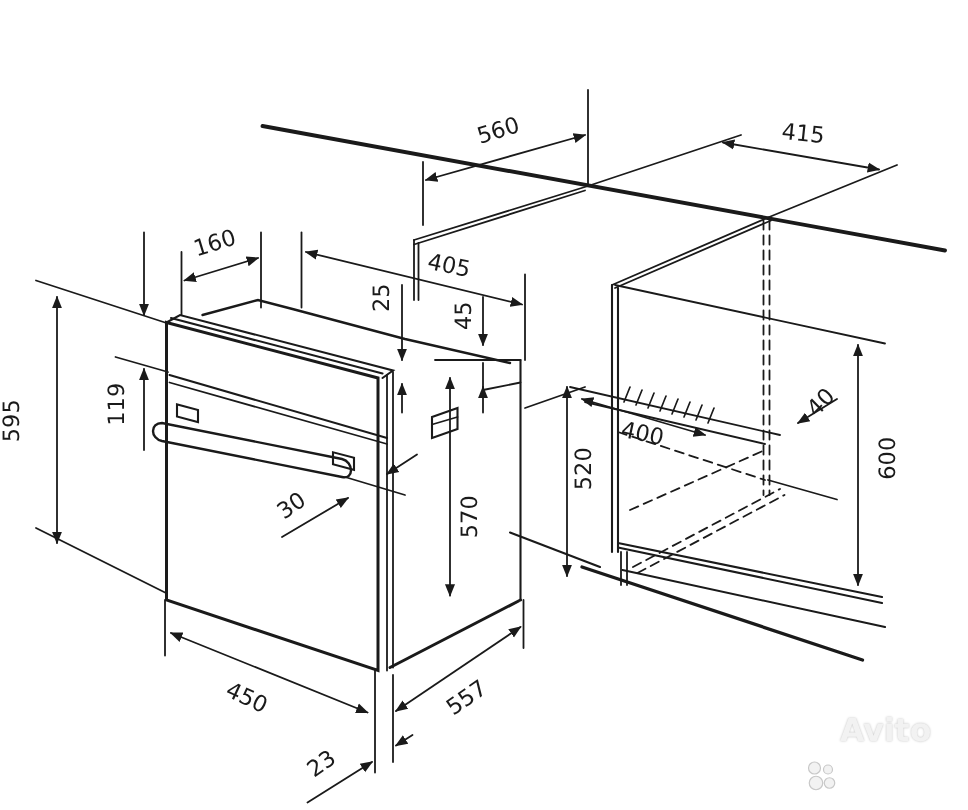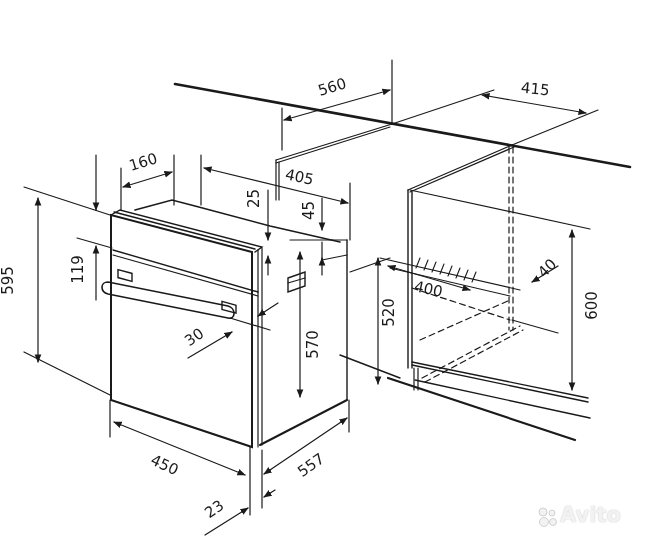--- a/index.html
+++ b/index.html
@@ -1,20 +1,20 @@
 <!DOCTYPE html>
 <html><head>
 <meta charset="utf-8">
 <style>
   html,body{margin:0;padding:0;background:#ffffff;}
   body{width:645px;height:540px;overflow:hidden;position:relative;font-family:"DejaVu Sans",sans-serif;}
   #diagram{position:absolute;left:0;top:0;width:645px;height:540px;}
   .dim-label{position:absolute;font-family:"DejaVu Sans",sans-serif;font-size:15px;color:#1a1a1a;white-space:nowrap;transform-origin:center center;line-height:1;}
   .wm-dots{position:absolute;left:537px;top:506px;width:22px;height:22px;}
-  .wm-text{position:absolute;left:560px;top:503px;font-family:"DejaVu Sans",sans-serif;font-weight:bold;font-size:21px;color:#f2f2f2;text-shadow:0 0 1.5px #bdbdbd;}
+  .wm-text{position:absolute;left:560px;top:475px;font-family:"DejaVu Sans",sans-serif;font-weight:bold;font-size:21px;color:#f2f2f2;text-shadow:0 0 1.5px #bdbdbd;}
 </style>
 </head>
 <body>
 
 <svg id="diagram" viewBox="0 0 645 540" xmlns="http://www.w3.org/2000/svg">
   <defs>
     <marker id="arr" viewBox="0 0 10 10" refX="9" refY="5" markerWidth="7" markerHeight="7" orient="auto-start-reverse">
       <path d="M0,1 L10,5 L0,9 z" fill="#1a1a1a"></path>
     </marker>
   </defs>

